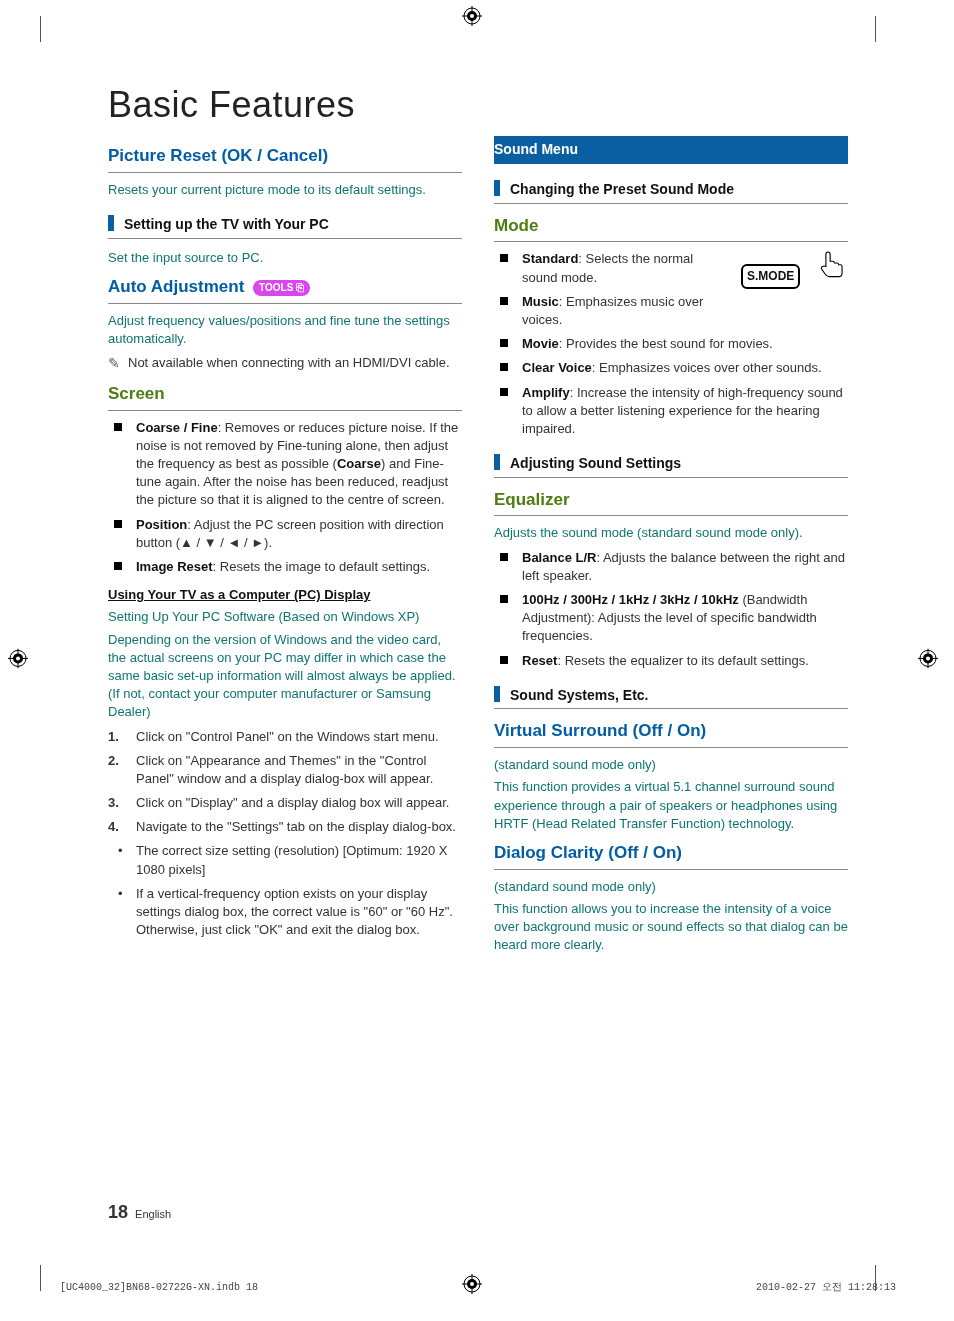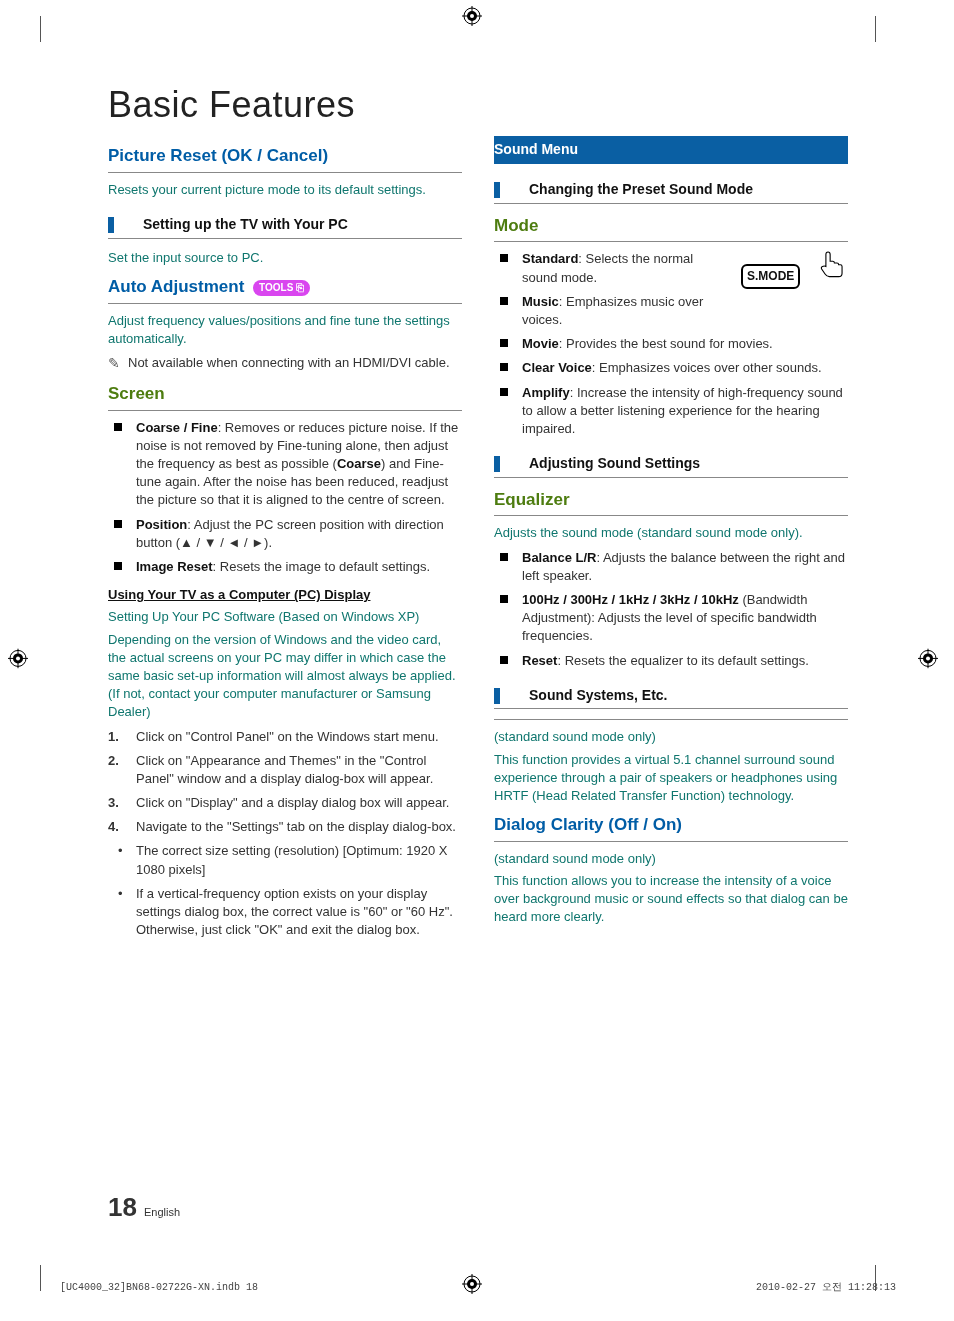--- a/index.html
+++ b/index.html
@@ -56,26 +56,25 @@
     margin: 8px 0 4px 0;
   }
   h2.black { color: #4d7c0f; font-size: 17px; }
   .rule {
     border-bottom: 1px solid #888;
     margin-top: 2px;
     margin-bottom: 8px;
   }
   .bar-header {
     display: flex;
-    align-items: center;
+    align-items: flex-start;
     border-bottom: 1px solid #888;
     padding-bottom: 3px;
     margin-top: 16px;
     margin-bottom: 10px;
-    gap: 19px;
   }
   .bar-header .bar {
     width: 6px;
     height: 16px;
     background: #0a5fa3;
     margin-right: 10px;
     flex-shrink: 0;
   }
   .bar-header .txt {
     font-weight: bold;
@@ -145,21 +144,21 @@
     margin-top: -4px;
     margin-left: 10px;
   }
   .page-footer {
     position: absolute;
     bottom: 96px;
     left: 108px;
     font-size: 11px;
     color: #333;
   }
-  .page-footer .pn { font-size: 26px; font-weight: bold; margin-right: 4px; }
+  .page-footer .pn { font-size: 18px; font-weight: bold; margin-right: 4px; }
   .meta-footer {
     position: absolute;
     bottom: 26px;
     left: 60px;
     right: 48px;
     display: flex;
     justify-content: space-between;
     font-size: 10px;
     color: #444;
     font-family: "Courier New", monospace;
@@ -303,20 +302,21 @@
           <li><b>Balance L/R</b><span>: Adjusts the balance between the right and left speaker.</span></li>
           <li><b>100Hz / 300Hz / 1kHz / 3kHz / 10kHz</b><span> (Bandwidth Adjustment): Adjusts the level of specific bandwidth frequencies.</span></li>
           <li><b>Reset</b><span>: Resets the equalizer to its default settings.</span></li>
         </ul>
 
         <div class="bar-header">
           <div class="bar"></div>
           <span class="txt">Sound Systems, Etc.</span>
         </div>
 
+        <h2>Virtual Surround (Off / On)</h2>
         <div class="rule"></div>
         <p>(standard sound mode only)</p>
         <p>This function provides a virtual 5.1 channel surround sound experience through a pair of speakers or headphones using HRTF (Head Related Transfer Function) technology.</p>
 
         <h2>Dialog Clarity (Off / On)</h2>
         <div class="rule"></div>
         <p>(standard sound mode only)</p>
         <p>This function allows you to increase the intensity of a voice over background music or sound effects so that dialog can be heard more clearly.</p>
       </div>
     </div>

